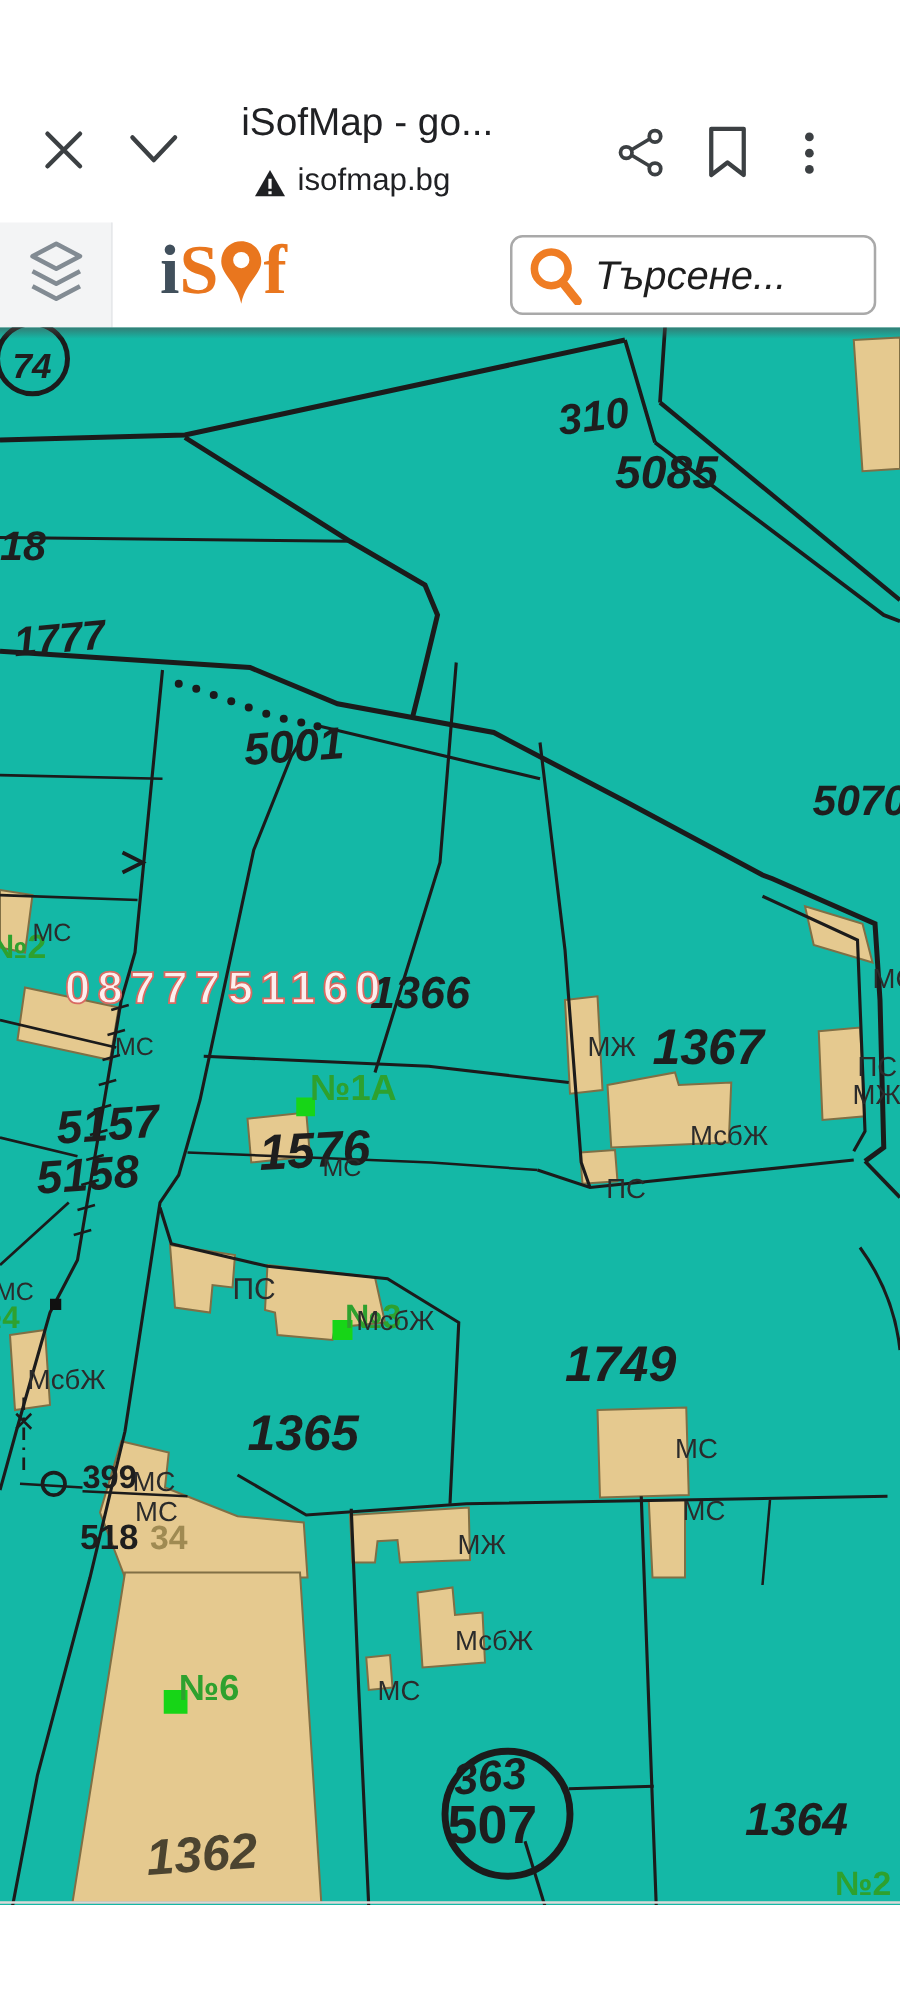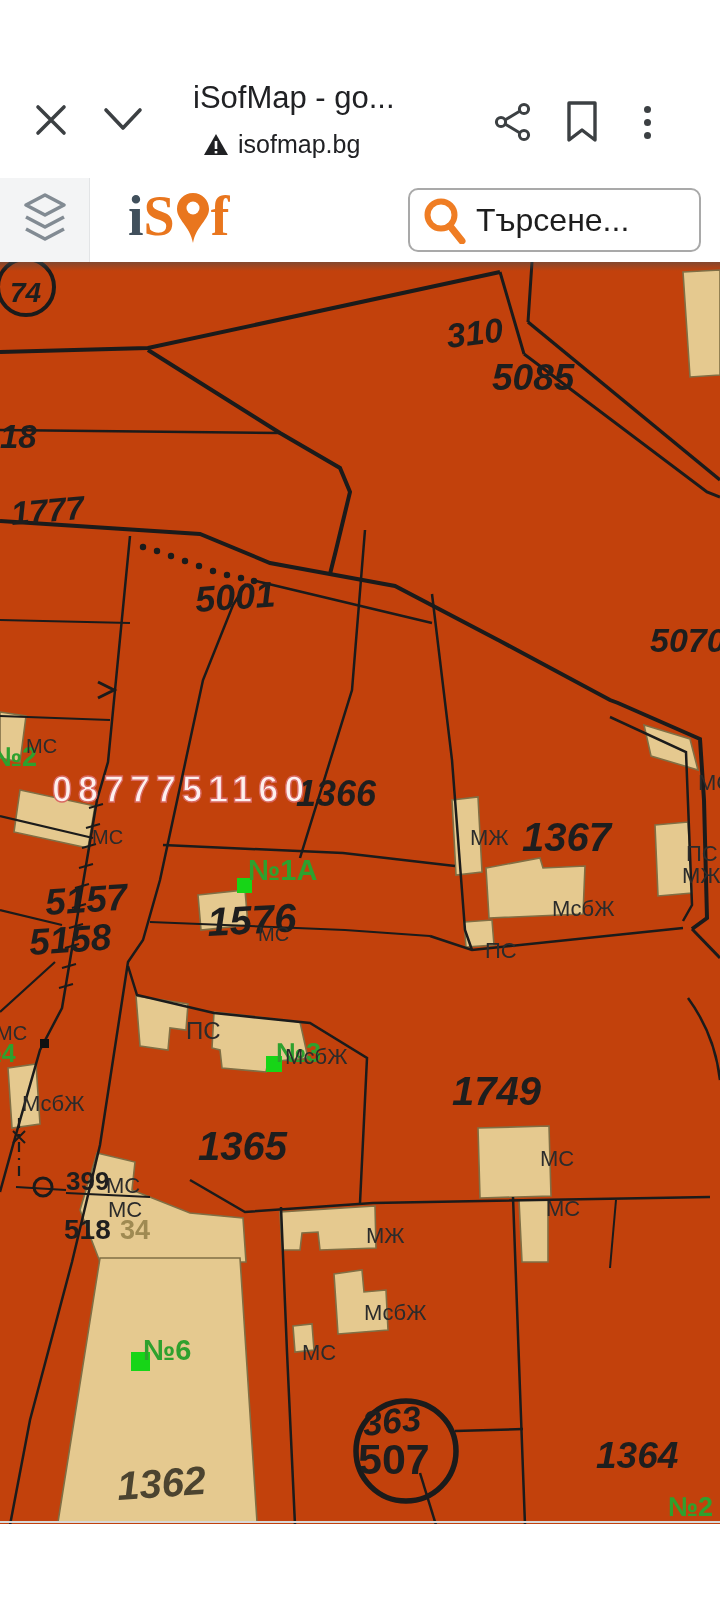--- a/index.html
+++ b/index.html
@@ -2,37 +2,37 @@
 <html><head>
 <meta charset="utf-8">
 <style>
   html,body{margin:0;padding:0;background:#fff;}
   body{width:720px;height:1600px;position:relative;font-family:"Liberation Sans",sans-serif;overflow:hidden;}
 
   
   .chrome{position:absolute;left:0;top:62px;width:720px;height:116px;background:#fff;}
   .icon-btn{position:absolute;color:#3c4043;}
   .page-title{position:absolute;left:193px;top:18px;font-size:31px;color:#202124;white-space:nowrap;text-align:right;}
-  .url-row{position:absolute;left:203px;top:68px;font-size:25px;color:#202124;display:flex;align-items:center;gap:9px;}
+  .url-row{position:absolute;left:203px;top:68px;font-size:25px;color:#202124;display:flex;align-items:flex-end;gap:9px;}
   .dots span{display:block;width:7px;height:7px;border-radius:50%;background:#3c4043;margin:6px 0;}
 
   
   .appbar{position:absolute;left:0;top:178px;width:720px;height:84px;background:#fff;}
   .layers-btn{position:absolute;left:0;top:0;width:89px;height:84px;background:#f3f4f5;border-right:1px solid #e2e4e6;display:flex;align-items:center;justify-content:center;}
   .logo{position:absolute;left:128px;top:6px;font-family:"Liberation Serif",serif;font-weight:bold;font-size:56px;display:flex;align-items:flex-start;line-height:64px;}
   .logo .dk{color:#41505c;}
   .logo .or{color:#e9761e;}
   .logo .pin{display:inline-block;margin:8px 1px 0 1px;}
   .searchbox{position:absolute;left:408px;top:10px;width:289px;height:60px;border:2px solid #a9a9a9;border-radius:10px;background:#fff;display:flex;align-items:center;}
-  .searchbox input{border:none;outline:none;font-size:32px;width:195px;background:transparent;color:#1e1e1e;font-family:"Liberation Sans",sans-serif;}
+  .searchbox input{border:none;outline:none;font-size:32px;width:195px;background:transparent;color:#1e1e1e;font-family:"Liberation Sans",sans-serif;font-style:italic;}
   .searchbox input::placeholder{color:#1e1e1e;opacity:1;}
   .mag{margin:0 8px 0 12px;}
 
   
-  .map{position:absolute;left:0;top:262px;width:720px;height:1262px;background:#c2410c;}
+  .map{position:absolute;left:0;top:262px;width:720px;height:1262px;background:#14b8a6;}
   .map-shadow{position:absolute;left:0;top:0;width:720px;height:9px;background:linear-gradient(#4d4d4d,rgba(255,255,255,0));opacity:.55;}
   svg text{font-family:"Liberation Sans",sans-serif;}
   .pn{fill:#1e1e1e;font-style:italic;font-weight:bold;}
   .pn-olive{fill:#4c4430;font-style:italic;font-weight:bold;}
   .bld{fill:#2b2b2b;}
   .bbold{fill:#1e1e1e;font-weight:bold;}
   .olv{fill:#9f8a52;font-weight:bold;}
   .grn{fill:#2ea12e;font-weight:bold;}
   .wm{fill:#fdf0ef;stroke:#d96a62;stroke-width:1.4px;letter-spacing:6px;font-weight:bold;}
   .bldg{fill:#e5c98f;stroke:#806f45;stroke-width:1.6;}

